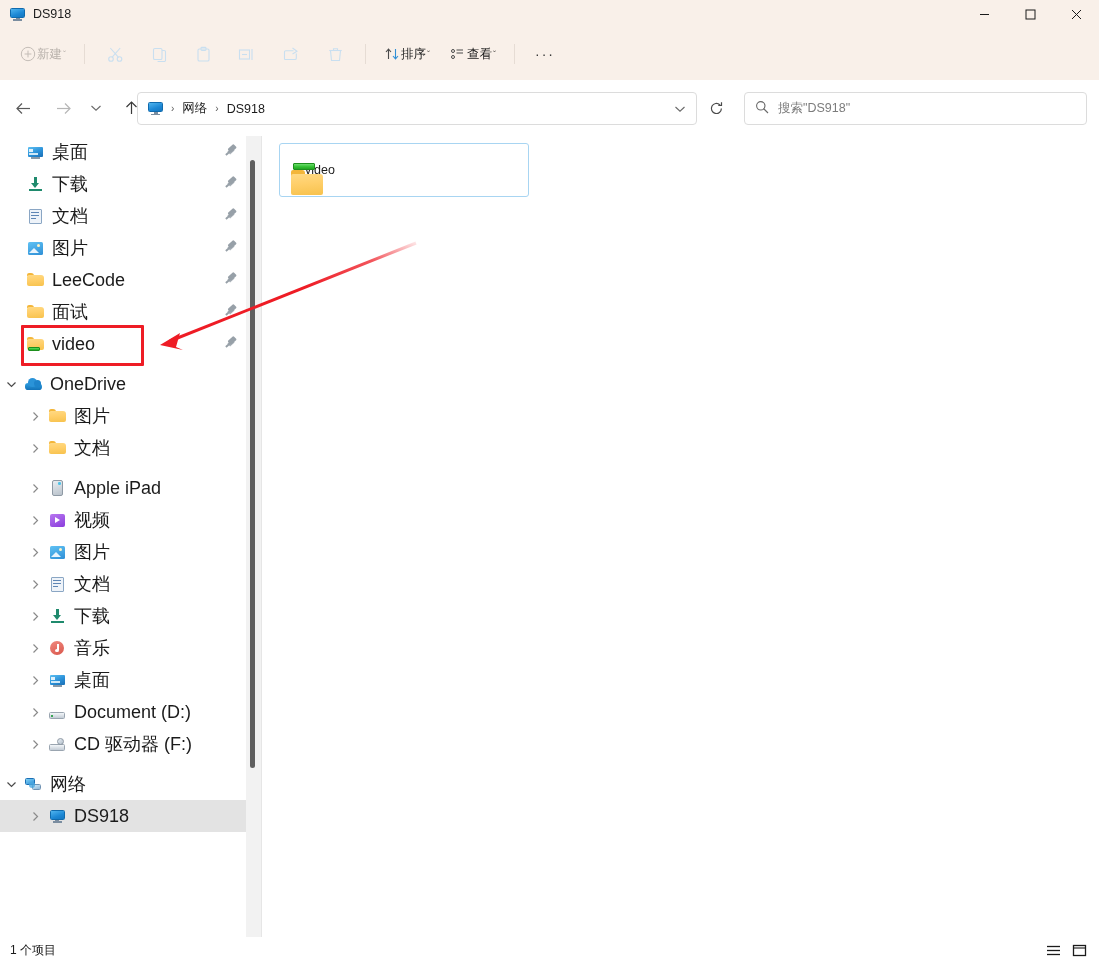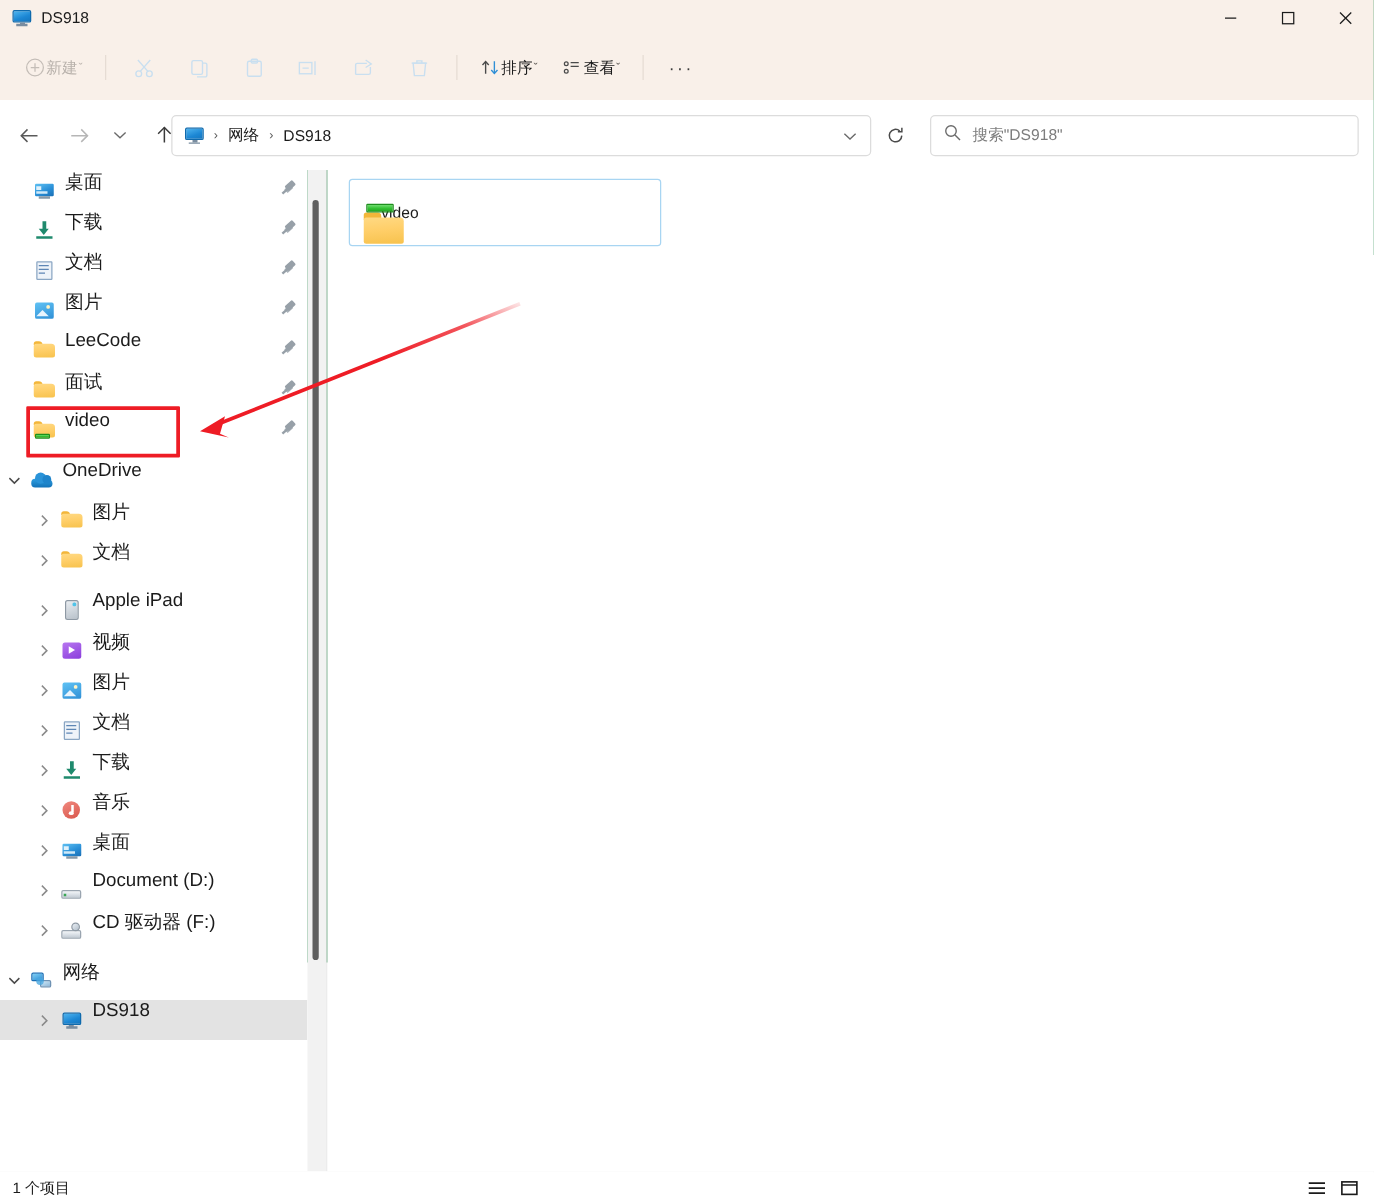--- a/index.html
+++ b/index.html
@@ -2,21 +2,21 @@
 <html><head>
 <meta charset="utf-8">
 <style>
   * { box-sizing: border-box; margin: 0; padding: 0; }
   html, body {
     width: 1099px; height: 963px;
     font-family: "Liberation Sans", "DejaVu Sans", sans-serif;
     background: #ffffff;
     overflow: hidden;
   }
-  #window { position: relative; width: 1099px; height: 770px; background:#15803d; }
+  #window { position: relative; width: 1099px; height: 770px; background:#d946ef; }
 
   
   #titlebar {
     position:absolute; left:0; top:0; width:1099px; height:28px;
     background:#f9f0e9; display:flex; align-items:center;
   }
   #titlebar .tb-left { display:flex; align-items:center; gap:8px; padding-left:10px; }
   .title-text { font-size:12.5px; color:#1b1b1b; }
   #wincontrols { position:absolute; right:0; top:0; height:28px; display:flex; }
   .wc {
@@ -89,22 +89,22 @@
     display:flex; align-items:center; padding:0 10px; gap:9px;
   }
   .search-ph { font-size:12.5px; color:#7c7c7c; }
 
   
   #sidebar {
     position:absolute; left:0; top:136px; width:246px; height:801px;
     background:#ffffff; overflow:hidden;
   }
   .nav-row {
-    position:relative; height:32px; display:flex; 
-    font-size:15px; color:#1b1b1b; padding-right:8px;
+    position:relative; height:32px; display:flex; align-items:center;
+    font-size:18px; color:#1b1b1b; padding-right:8px;
   }
   .nav-row.selected { background:#e3e3e3; }
   .exp {
     width:22px; min-width:22px; display:flex; align-items:center; justify-content:center;
     color:#6a6a6a; font-size:9px;
   }
   .exp.down { font-size:9px; }
   .nav-ico { width:22px; min-width:22px; display:flex; align-items:center; justify-content:center; }
   .nav-label { padding-left:6px; white-space:nowrap; }
   .pin { position:absolute; right:8px; top:9px; width:14px; height:14px; }

